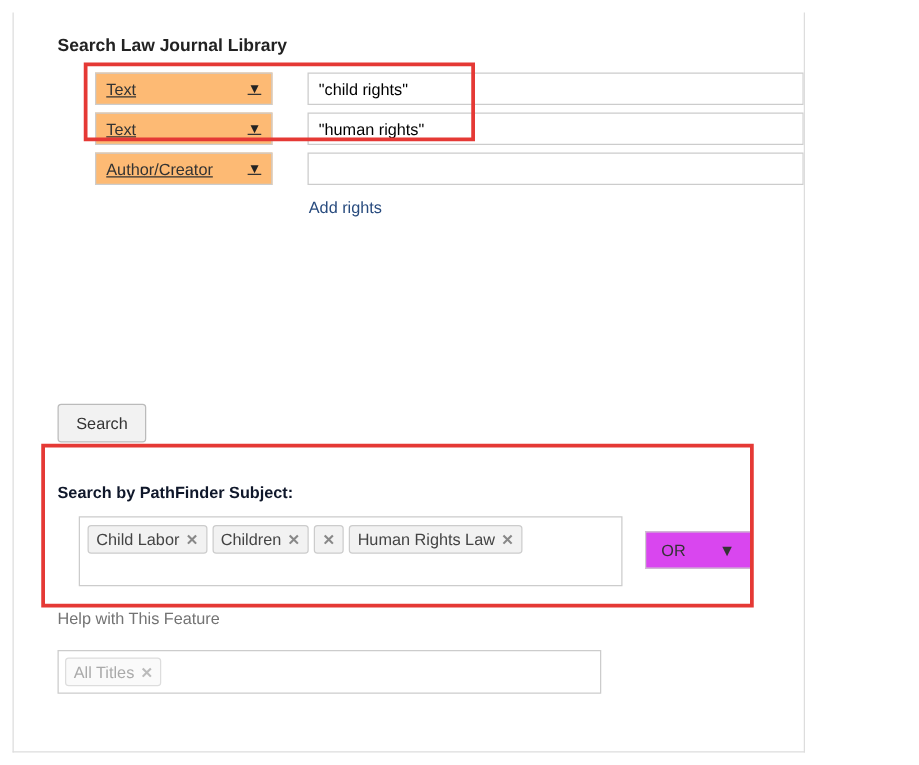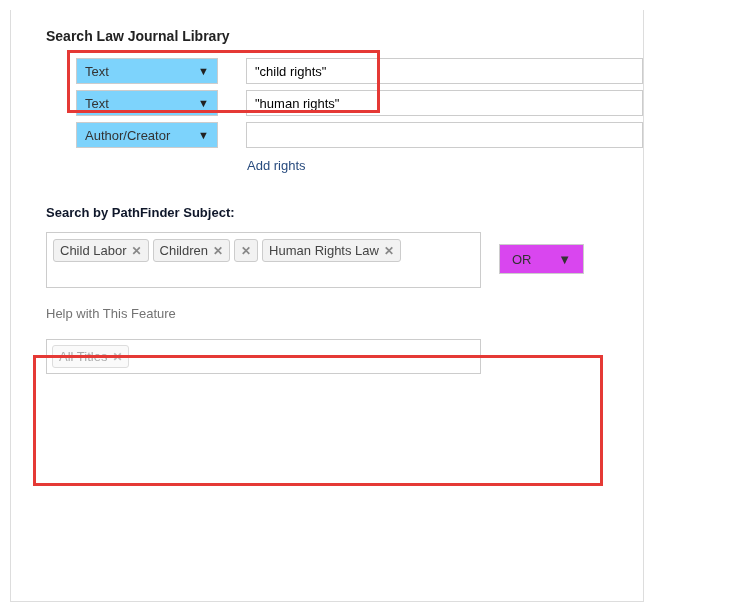--- a/index.html
+++ b/index.html
@@ -36,28 +36,29 @@
     .search-row {
       display: flex;
       align-items: center;
       margin-bottom: 2px;
       height: 30px;
     }
     .select-box {
       width: 142px;
       height: 26px;
       border: 1px solid #ccc;
-      background: #7dd3fc;
+      background: #fdba74;
       padding: 0 8px;
       font-size: 13px;
       display: flex;
       align-items: center;
       justify-content: space-between;
       cursor: pointer;
       margin-right: 28px;
+      text-decoration: underline;
     }
     .select-box .caret {
       font-size: 11px;
       color: #222;
     }
     .text-input {
       height: 26px;
       border: 1px solid #ccc;
       background: #fff;
       padding: 0 8px;
@@ -94,20 +95,21 @@
     .pathfinder-title {
       font-weight: bold;
       font-size: 13px;
       color: #0f172a;
       margin-bottom: 12px;
     }
     .pathfinder-row {
       display: flex;
       align-items: flex-start;
       gap: 18px;
+      justify-content: center;
     }
     .tag-container {
       border: 1px solid #ccc;
       padding: 6px;
       width: 435px;
       min-height: 56px;
       display: flex;
       flex-wrap: wrap;
       gap: 4px;
       align-content: flex-start;
@@ -228,20 +230,23 @@
       <div class="select-box">
         <span>Author/Creator</span>
         <span class="caret">▼</span>
       </div>
       <input type="text" class="text-input" value="" style="">
     </div>
 
     <a class="add-field-link">Add rights</a>
   </div>
 
+  <div class="search-button-row">
+    <button class="search-button">Search</button>
+  </div>
 
   <div class="pathfinder-section">
     <div class="pathfinder-title">Search by PathFinder Subject:</div>
     <div class="pathfinder-row">
       <div class="tag-container">
         <span class="tag">
           <span>Child Labor</span>
           <span class="tag-remove">✕</span>
         </span>
         <span class="tag">

